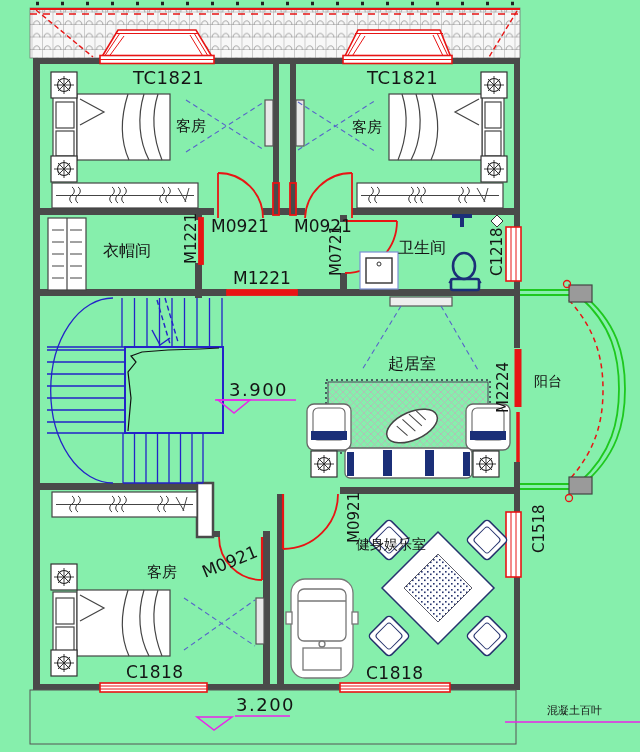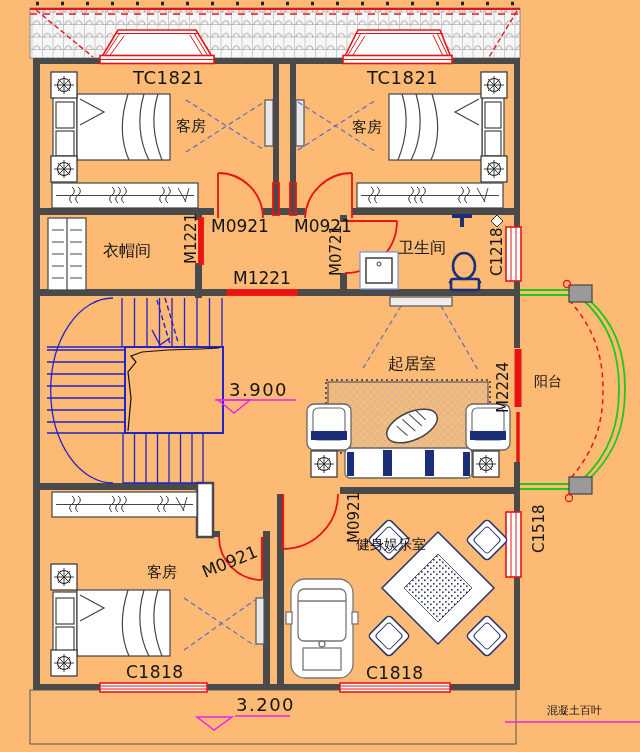--- a/index.html
+++ b/index.html
@@ -1,16 +1,16 @@
 <!DOCTYPE html>
 <html><head>
 <meta charset="utf-8">
 <style>
   html,body{margin:0;padding:0;background:#fff;}
-  .canvas{position:relative;width:640px;height:752px;background:#fdba74;overflow:hidden;
+  .canvas{position:relative;width:640px;height:752px;background:#86efac;overflow:hidden;
           font-family:"DejaVu Sans",sans-serif;}
   svg text{fill:#141414;font-family:"DejaVu Sans",sans-serif;}
   .code{letter-spacing:0.5px;}
 </style>
 </head>
 <body>
 
 <div class="canvas">
 <svg width="640" height="752" viewBox="0 0 640 752">
   <defs>

